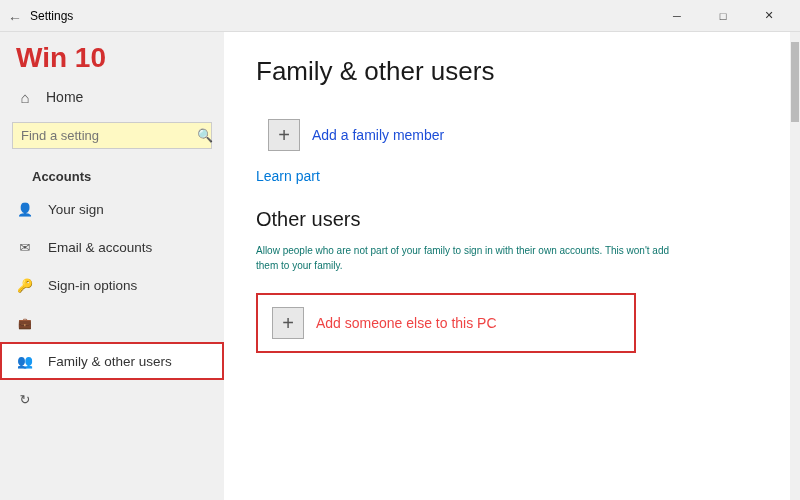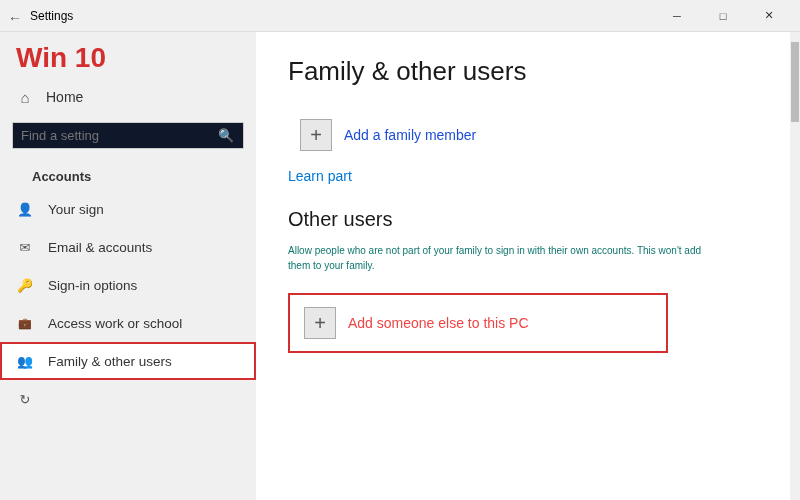--- a/index.html
+++ b/index.html
@@ -56,21 +56,21 @@
 
     
     .main-layout {
       display: flex;
       flex: 1;
       overflow: hidden;
     }
 
     
     .sidebar {
-      width: 256px;
+      width: 224px;
       background: #f0f0f0;
       display: flex;
       flex-direction: column;
       padding-bottom: 8px;
       flex-shrink: 0;
     }
     .sidebar-brand {
       padding: 12px 16px 8px 16px;
     }
     .sidebar-brand-text {
@@ -85,24 +85,24 @@
       gap: 12px;
       padding: 8px 16px;
       cursor: pointer;
       font-size: 14px;
       color: #333;
     }
     .search-box {
       margin: 8px 12px;
       display: flex;
       align-items: center;
-      background: #0f172a;
+      background: #fef9c3;
       border: 1px solid #ccc;
       padding: 5px 8px;
-      gap: 16px;
+      gap: 0;
     }
     .search-input {
       border: none;
       outline: none;
       font-size: 13px;
       flex: 1;
       color: #888;
       background: transparent;
     }
     .sidebar-section-label {
@@ -274,21 +274,20 @@
     <div class="sidebar-item">
       <span class="icon-placeholder" style="font-size:13px;">✉</span>
       <span>Email &amp; accounts</span>
     </div>
     <div class="sidebar-item">
       <span class="icon-placeholder" style="font-size:13px;">🔑</span>
       <span>Sign-in options</span>
     </div>
     <div class="sidebar-item">
       <span class="icon-placeholder" style="font-size:11px;">💼</span>
-      <span>Access work or school</span>
     </div>
     <div class="sidebar-item sidebar-item-highlight">
       <span class="icon-placeholder" style="font-size:13px;">👥</span>
       <span>Family &amp; other users</span>
     </div>
     <div class="sidebar-item">
       <span class="icon-placeholder" style="font-size:13px;">↻</span>
     </div>
   </div>
 

